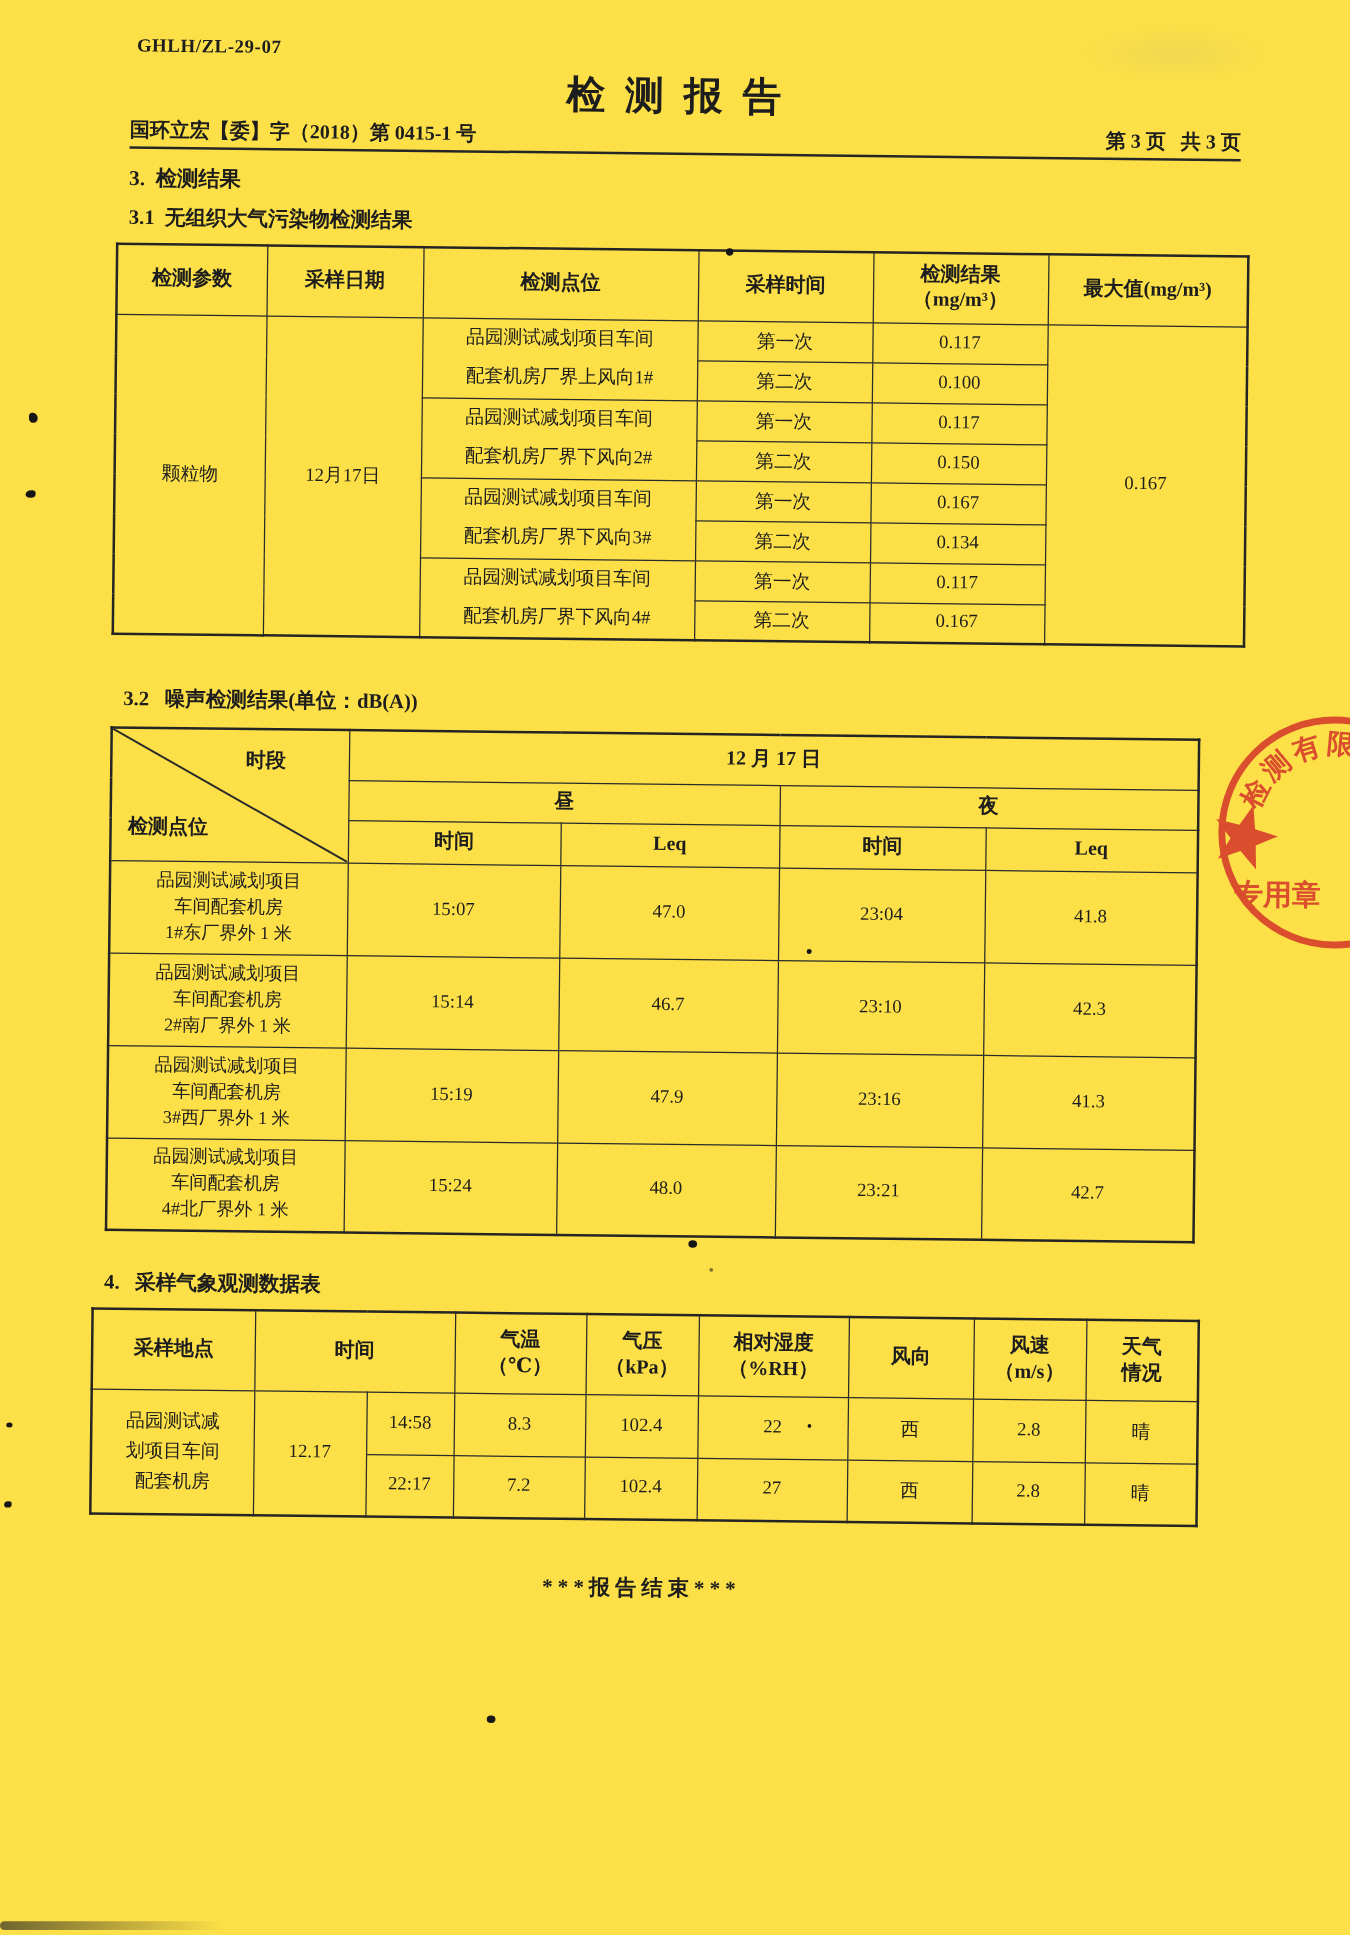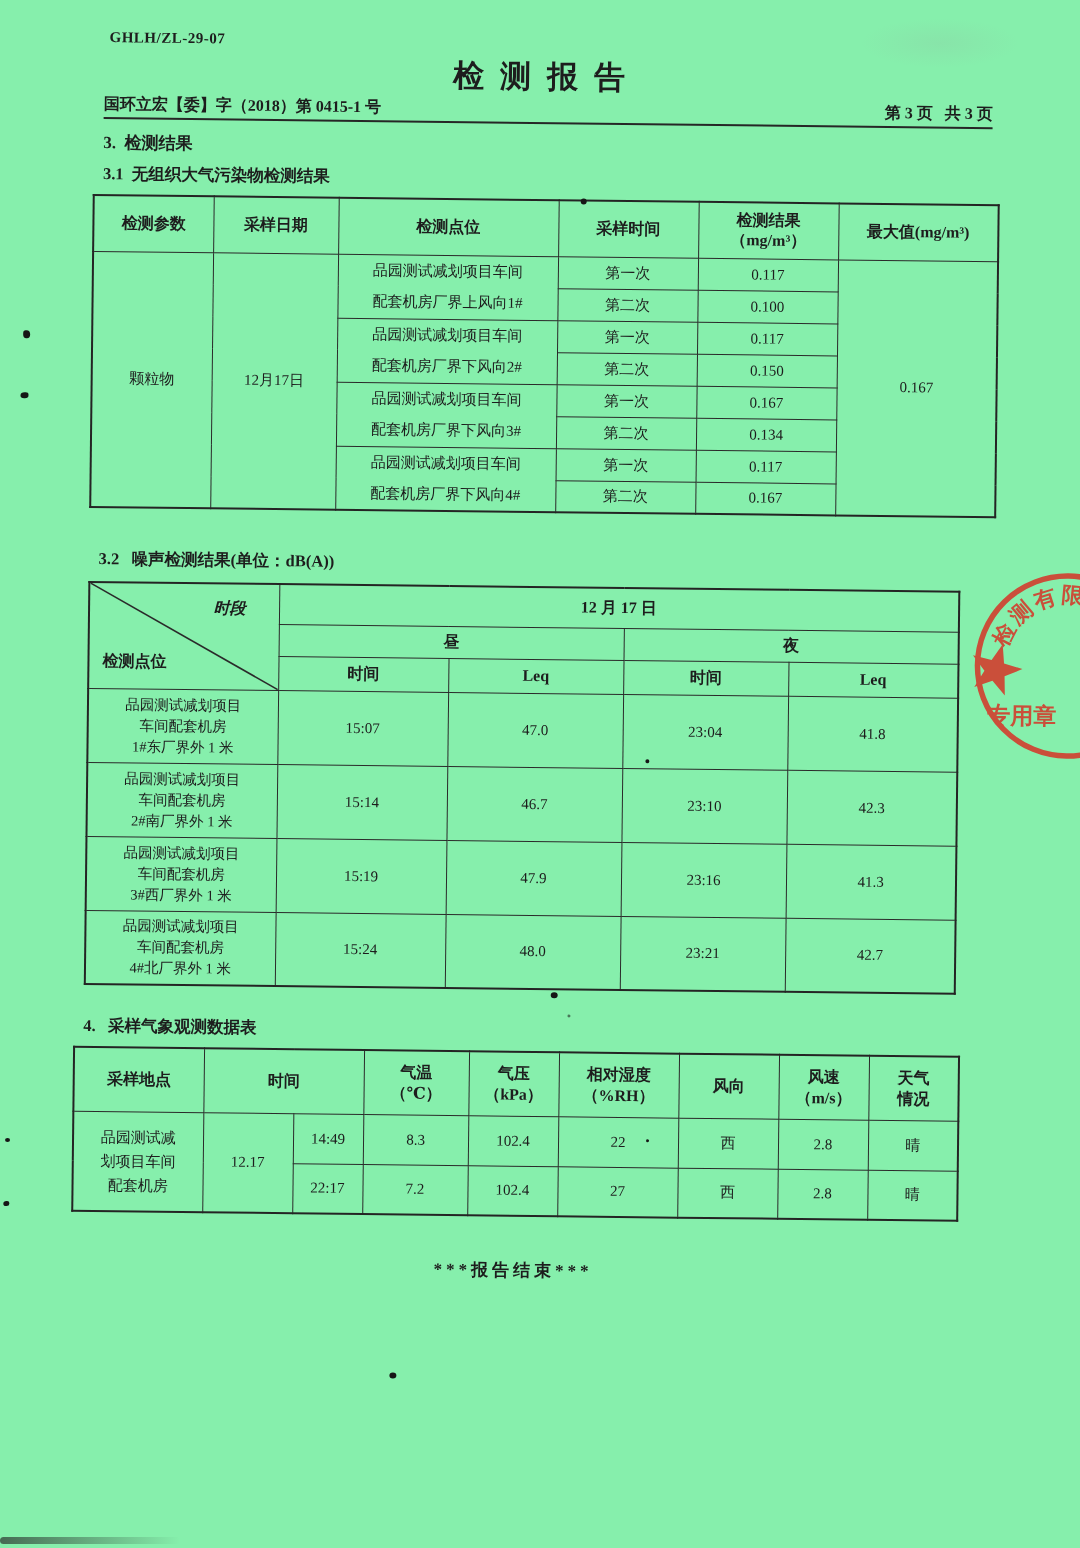--- a/index.html
+++ b/index.html
@@ -1,18 +1,18 @@
 <!DOCTYPE html>
 <html><head>
 <meta charset="utf-8">
 <style>
   html,body{margin:0;padding:0;background:#9a9a9a;}
   .page{
     position:relative;width:1080px;height:1548px;margin:0 auto;
-    background:#86efac;overflow:hidden;
+    background:#fde047;overflow:hidden;
     font-family:"Liberation Serif","DejaVu Serif",serif;color:#1d1d1d;
   }
   .content{position:absolute;inset:0;transform:rotate(0.65deg);transform-origin:540px 0;}
   .form-code{margin:34px 0 0 110px;font-size:15px;font-weight:bold;letter-spacing:.5px;}
   .title{margin-top:6px;text-align:center;font-size:31px;font-weight:bold;letter-spacing:16px;text-indent:16px;line-height:40px;}
   .headline{
     display:flex;justify-content:space-between;align-items:flex-end;
     margin:2px 86px 0 105px;border-bottom:2.6px solid #262626;padding-bottom:2px;
     font-size:16px;font-weight:bold;white-space:pre;
   }
@@ -33,21 +33,21 @@
   table.air .pt div{line-height:31px;font-size:15px;}
 
   table.noise{margin:11px 0 0 95px;width:870px;}
   table.noise tr.n1{height:40px;}
   table.noise tr.n2{height:32px;}
   table.noise tr.n3{height:34px;}
   table.noise tr.nd{height:74px;}
   table.noise .pt3 div{line-height:21px;font-size:14.5px;}
   .diag{position:relative;}
   .diag svg{position:absolute;inset:0;width:100%;height:100%;}
-  .diag .c-top{position:absolute;top:14px;right:33px;font-weight:bold;font-size:16px;font-style:italic;}
+  .diag .c-top{position:absolute;top:14px;right:50px;font-weight:bold;font-size:16px;}
   .diag .c-bot{position:absolute;bottom:16px;left:13px;font-weight:bold;font-size:16px;}
 
   table.weather{margin:9px 0 0 85px;width:885px;}
   table.weather tr.wh{height:64px;}
   table.weather tr.wd{height:50px;}
   table.weather .site div{line-height:24px;font-size:15px;}
   .two div{line-height:21px;}
 
   .footer{margin-top:42px;margin-left:85px;width:885px;text-align:center;
           font-size:17px;font-weight:bold;letter-spacing:4px;}
@@ -269,21 +269,21 @@
           <div>情况</div>
         </td>
       </tr>
       <tr class="wd">
         <td rowspan="2" class="site">
           <div>品园测试减</div>
           <div>划项目车间</div>
           <div>配套机房</div>
         </td>
         <td rowspan="2">12.17</td>
-        <td>14:49</td>
+        <td>14:58</td>
         <td>8.3</td>
         <td>102.4</td>
         <td>22</td>
         <td>西</td>
         <td>2.8</td>
         <td>晴</td>
       </tr>
       <tr class="wd">
         <td>22:17</td>
         <td>7.2</td>

